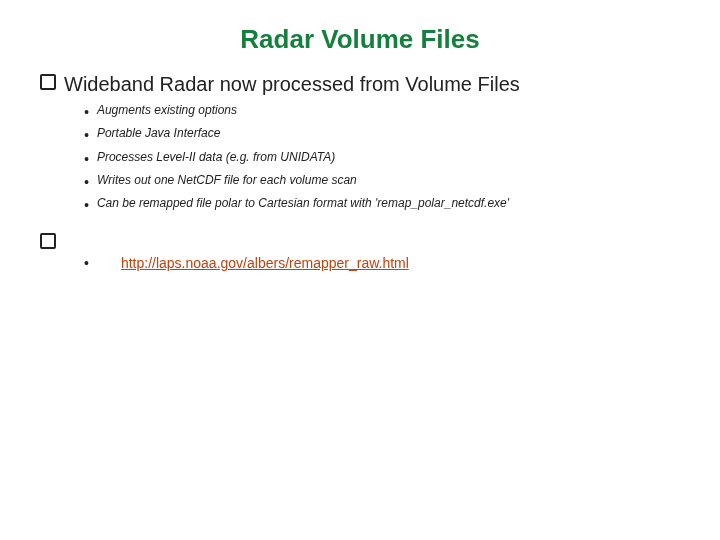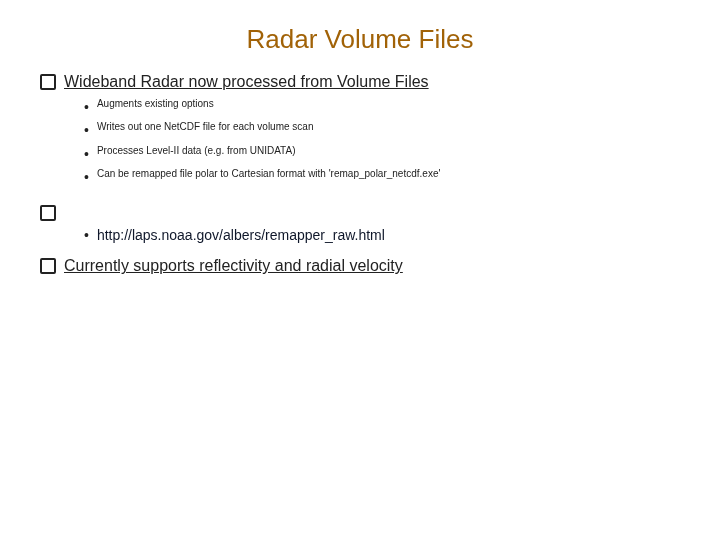--- a/index.html
+++ b/index.html
@@ -23,22 +23,22 @@
       height: 540px;
       padding: 24px 40px 24px 40px;
       display: flex;
       flex-direction: column;
       gap: 0;
     }
 
     .title {
       text-align: center;
       font-size: 26px;
-      font-weight: normal;
-      color: #a16207;
+      font-weight: bold;
+      color: #15803d;
       margin-bottom: 18px;
     }
 
     .section {
       margin-bottom: 14px;
     }
 
     .section-header {
       display: flex;
       align-items: flex-start;
@@ -53,48 +53,50 @@
       width: 16px;
       height: 16px;
       border: 2px solid #222;
       border-radius: 2px;
       margin-top: 1px;
       flex-shrink: 0;
       position: relative;
     }
 
     .section-text {
-      font-size: 16px;
-      text-decoration: underline;
+      font-size: 20px;
     }
 
     .bullet-list {
       list-style: none;
       margin-left: 44px;
       margin-top: 2px;
     }
 
     .bullet-list li {
       display: flex;
       align-items: flex-start;
       gap: 8px;
-      font-size: 10px;
+      font-size: 12px;
       margin-bottom: 3px;
       line-height: 1.45;
+      font-style: italic;
     }
 
     .bullet-list li::before {
       content: "•";
       font-size: 14px;
       flex-shrink: 0;
       margin-top: 0px;
     }
 
     .link {
-      color: #0f172a;
+      color: #c2410c;
+      text-decoration: underline;
+      margin-left: 24px;
     }
 
     .simple-bullet {
       margin-left: 44px;
       display: flex;
       align-items: flex-start;
       gap: 8px;
       font-size: 14px;
       margin-top: 4px;
     }
@@ -115,41 +117,38 @@
   <div class="section">
     <div class="section-header">
       <span class="checkbox"></span>
       <span class="section-text">Wideband Radar now processed from Volume Files</span>
     </div>
     <ul class="bullet-list">
       <li>
         <span>Augments existing options</span>
       </li>
       <li>
-        <span>Writes out one NetCDF file for each volume scan</span>
+        <span>Portable Java Interface</span>
       </li>
       <li>
         <span>Processes Level-II data (e.g. from UNIDATA)</span>
+      </li>
+      <li>
+        <span>Writes out one NetCDF file for each volume scan</span>
       </li>
       <li>
         <span>Can be remapped file polar to Cartesian format with 'remap_polar_netcdf.exe'</span>
       </li>
     </ul>
   </div>
 
   <div class="section">
     <div class="section-header">
       <span class="checkbox"></span>
     </div>
     <div class="simple-bullet">
       <a class="link">http://laps.noaa.gov/albers/remapper_raw.html</a>
     </div>
   </div>
 
-  <div class="section">
-    <div class="section-header">
-      <span class="checkbox"></span>
-      <span class="section-text">Currently supports reflectivity and radial velocity</span>
-    </div>
-  </div>
 
 
 </div>
 
 </body></html>

